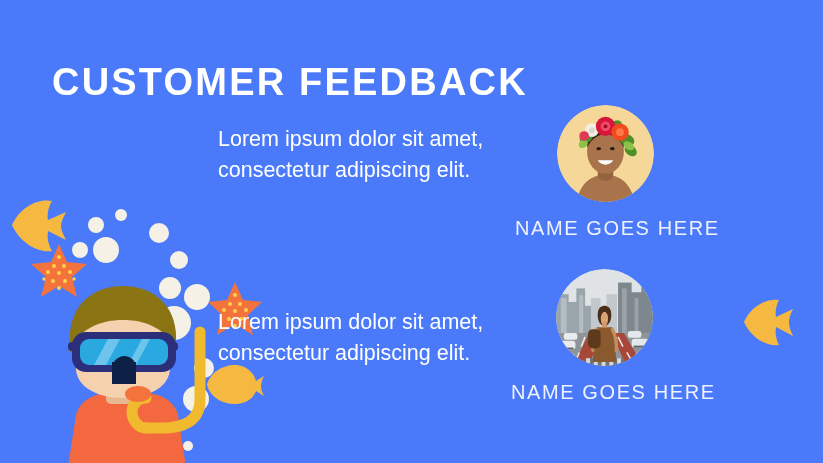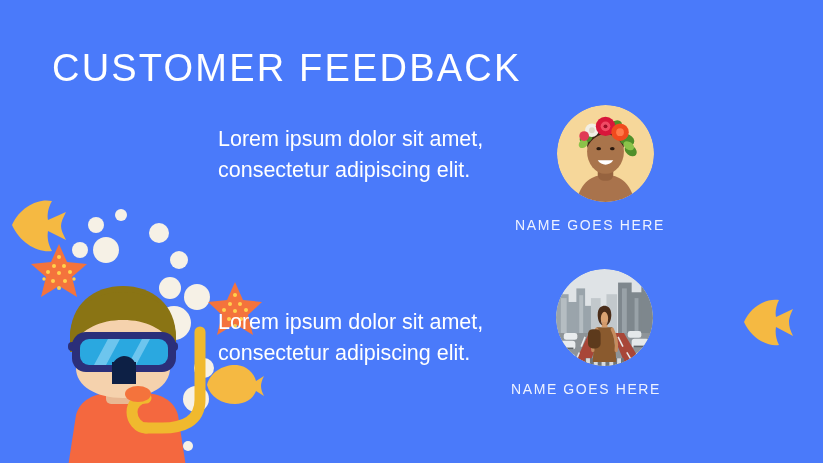--- a/index.html
+++ b/index.html
@@ -13,45 +13,45 @@
     height: 463px;
     overflow: hidden;
     background: #4a7afa;
     font-family: "Liberation Sans", sans-serif;
   }
 
   
   #slide-title {
     position: absolute;
     left: 52px;
-    top: 22px;
+    top: 36px;
     font-size: 38px;
     letter-spacing: 2.2px;
     color: #ffffff;
-    font-weight: 400;
+    font-weight: 700;
     white-space: nowrap;
   }
 
   
   .testimonial-quote {
     position: absolute;
     color: #ffffff;
     font-size: 21.5px;
     line-height: 1.42;
     text-align: left;
     font-weight: 400;
     width: 320px;
   }
   #quote-1 { left: 218px; top: 124px; }
   #quote-2 { left: 218px; top: 307px; }
 
   .testimonial-name {
     position: absolute;
     color: #eef2ff;
-    font-size: 14px;
+    font-size: 20px;
     letter-spacing: 1.6px;
     font-weight: 300;
     white-space: nowrap;
   }
   #name-1 { left: 515px; top: 217px; }
   #name-2 { left: 511px; top: 381px; }
 
   .avatar {
     position: absolute;
     border-radius: 50%;

